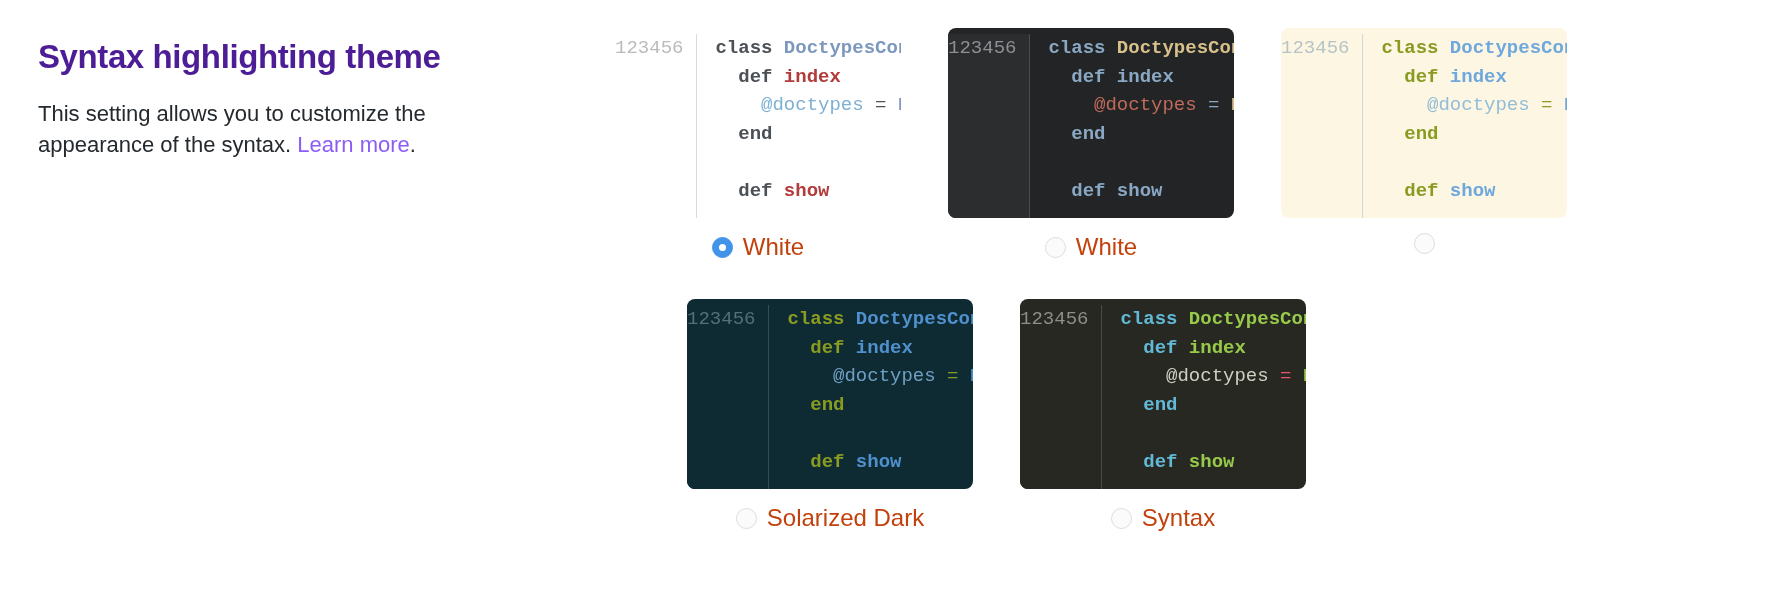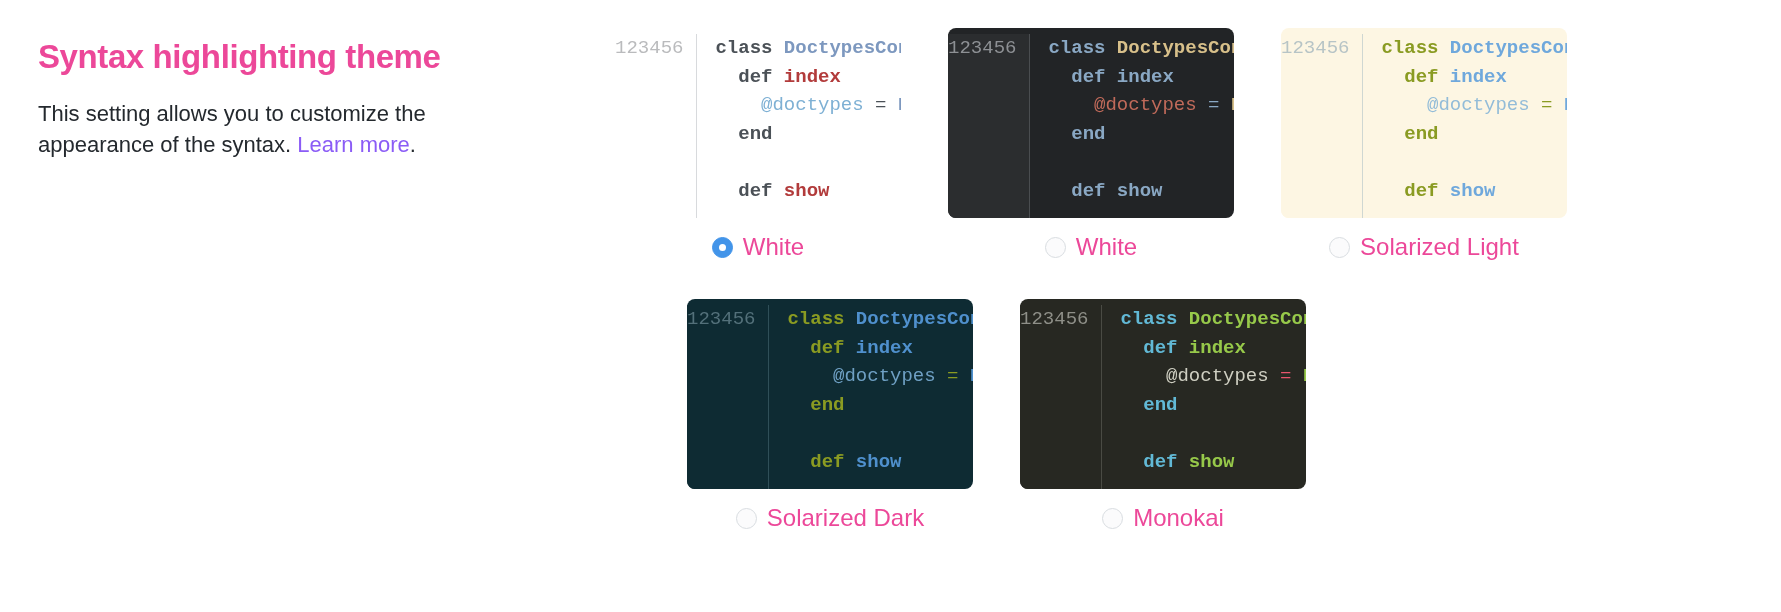--- a/index.html
+++ b/index.html
@@ -18,21 +18,21 @@
   
   .info {
     position: absolute;
     left: 38px; top: 36px;
     width: 520px;
   }
   .info-title {
     font-size: 33px;
     font-weight: 700;
     letter-spacing: -0.4px;
-    color: #ec4899;
+    color: #4c1d95;
     line-height: 1.25;
   }
   .info-desc {
     margin-top: 21px;
     font-size: 22px;
     line-height: 1.42;
     color: #24292e;
     max-width: 470px;
   }
   .info-link {
@@ -118,21 +118,21 @@
     border-color: #4294e9;
   }
   .radio.checked::after {
     content: "";
     width: 7px; height: 7px;
     border-radius: 50%;
     background: #ffffff;
   }
   .choice-label {
     font-size: 24px;
-    color: #ec4899;
+    color: #c2410c;
     white-space: nowrap;
   }
 
   
   .theme-row.second .theme-card:nth-child(1) .choice { }
 </style>
 </head>
 <body>
 
 <div class="page">
@@ -170,21 +170,20 @@
         </div>
         <div class="theme-card">
           <div class="preview" style="background: rgb(253, 246, 227);">
             <div class="preview-inner">
               <div class="gutter" style="background: rgb(253, 246, 227); color: rgb(183, 196, 198);"><span class="ln">1</span><span class="ln">2</span><span class="ln">3</span><span class="ln">4</span><span class="ln">5</span><span class="ln">6</span></div>
               <div class="code" style="border-left-color: rgb(207, 215, 210);"><span class="ln"><span style="color: rgb(138, 155, 34); font-weight: 700;">class </span><span style="color: rgb(111, 168, 220); font-weight: 700;">DoctypesCont</span></span><span class="ln"><span style="color: rgb(138, 155, 34); font-weight: 700;">  def </span><span style="color: rgb(111, 168, 220); font-weight: 700;">index</span></span><span class="ln"><span style="color: rgb(101, 123, 131);">    </span><span style="color: rgb(147, 188, 216);">@doctypes</span><span style="color: rgb(138, 155, 34);"> = </span><span style="color: rgb(111, 168, 220); font-weight: 700;">Do</span></span><span class="ln"><span style="color: rgb(138, 155, 34); font-weight: 700;">  end</span></span><span class="ln"><span style="color: rgb(101, 123, 131);"></span></span><span class="ln"><span style="color: rgb(138, 155, 34); font-weight: 700;">  def </span><span style="color: rgb(111, 168, 220); font-weight: 700;">show</span></span></div>
             </div>
           </div>
           <div class="choice">
             <span class="radio" role="radio" aria-checked="false"></span>
-            <span class="choice-label">Solarized Light</span>
           </div>
         </div>
       </div>
       <div class="theme-row second">
         <div class="theme-card">
           <div class="preview" style="background: rgb(14, 43, 51);">
             <div class="preview-inner">
               <div class="gutter" style="background: rgb(14, 43, 51); color: rgb(83, 112, 122);"><span class="ln">1</span><span class="ln">2</span><span class="ln">3</span><span class="ln">4</span><span class="ln">5</span><span class="ln">6</span></div>
               <div class="code" style="border-left-color: rgb(47, 79, 88);"><span class="ln"><span style="color: rgb(138, 155, 34); font-weight: 700;">class </span><span style="color: rgb(79, 144, 205); font-weight: 700;">DoctypesCont</span></span><span class="ln"><span style="color: rgb(138, 155, 34); font-weight: 700;">  def </span><span style="color: rgb(79, 144, 205); font-weight: 700;">index</span></span><span class="ln"><span style="color: rgb(147, 161, 161);">    </span><span style="color: rgb(111, 160, 196);">@doctypes</span><span style="color: rgb(138, 155, 34);"> = </span><span style="color: rgb(79, 144, 205); font-weight: 700;">Do</span></span><span class="ln"><span style="color: rgb(138, 155, 34); font-weight: 700;">  end</span></span><span class="ln"><span style="color: rgb(147, 161, 161);"></span></span><span class="ln"><span style="color: rgb(138, 155, 34); font-weight: 700;">  def </span><span style="color: rgb(79, 144, 205); font-weight: 700;">show</span></span></div>
             </div>
@@ -196,19 +195,19 @@
         </div>
         <div class="theme-card">
           <div class="preview" style="background: rgb(39, 40, 34);">
             <div class="preview-inner">
               <div class="gutter" style="background: rgb(39, 40, 34); color: rgb(142, 143, 136);"><span class="ln">1</span><span class="ln">2</span><span class="ln">3</span><span class="ln">4</span><span class="ln">5</span><span class="ln">6</span></div>
               <div class="code" style="border-left-color: rgb(74, 75, 68);"><span class="ln"><span style="color: rgb(98, 185, 214); font-weight: 700;">class </span><span style="color: rgb(151, 201, 74); font-weight: 700;">DoctypesCont</span></span><span class="ln"><span style="color: rgb(98, 185, 214); font-weight: 700;">  def </span><span style="color: rgb(151, 201, 74); font-weight: 700;">index</span></span><span class="ln"><span style="color: rgb(207, 207, 194);">    </span><span style="color: rgb(207, 207, 194);">@doctypes</span><span style="color: rgb(232, 85, 109);"> = </span><span style="color: rgb(151, 201, 74); font-weight: 700;">Do</span></span><span class="ln"><span style="color: rgb(98, 185, 214); font-weight: 700;">  end</span></span><span class="ln"><span style="color: rgb(207, 207, 194);"></span></span><span class="ln"><span style="color: rgb(98, 185, 214); font-weight: 700;">  def </span><span style="color: rgb(151, 201, 74); font-weight: 700;">show</span></span></div>
             </div>
           </div>
           <div class="choice">
             <span class="radio" role="radio" aria-checked="false"></span>
-            <span class="choice-label">Monokai</span>
+            <span class="choice-label">Syntax</span>
           </div>
         </div>
       </div>
     </div>
 
 </div>
 
 </body></html>

